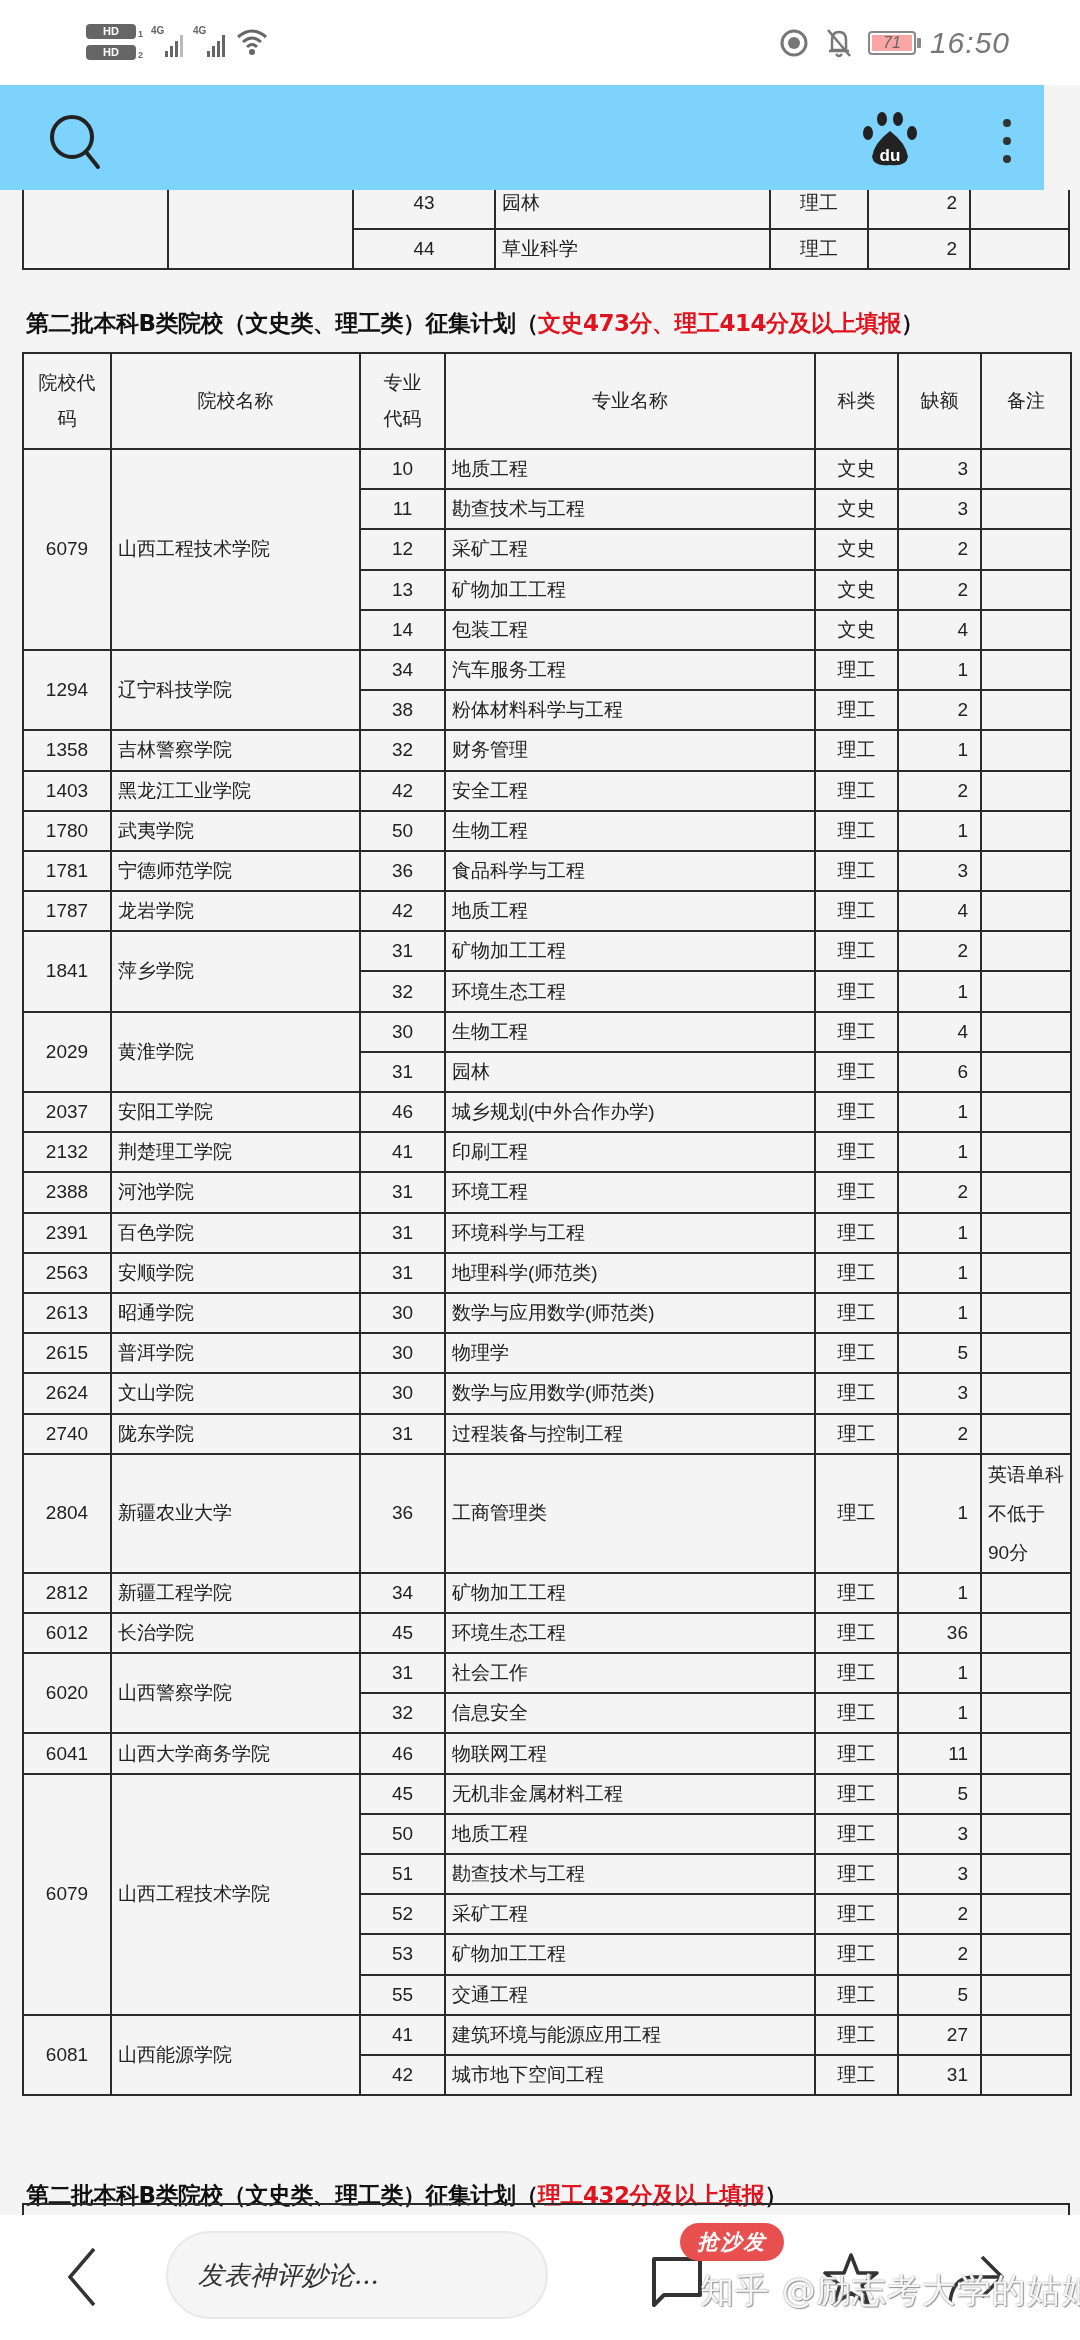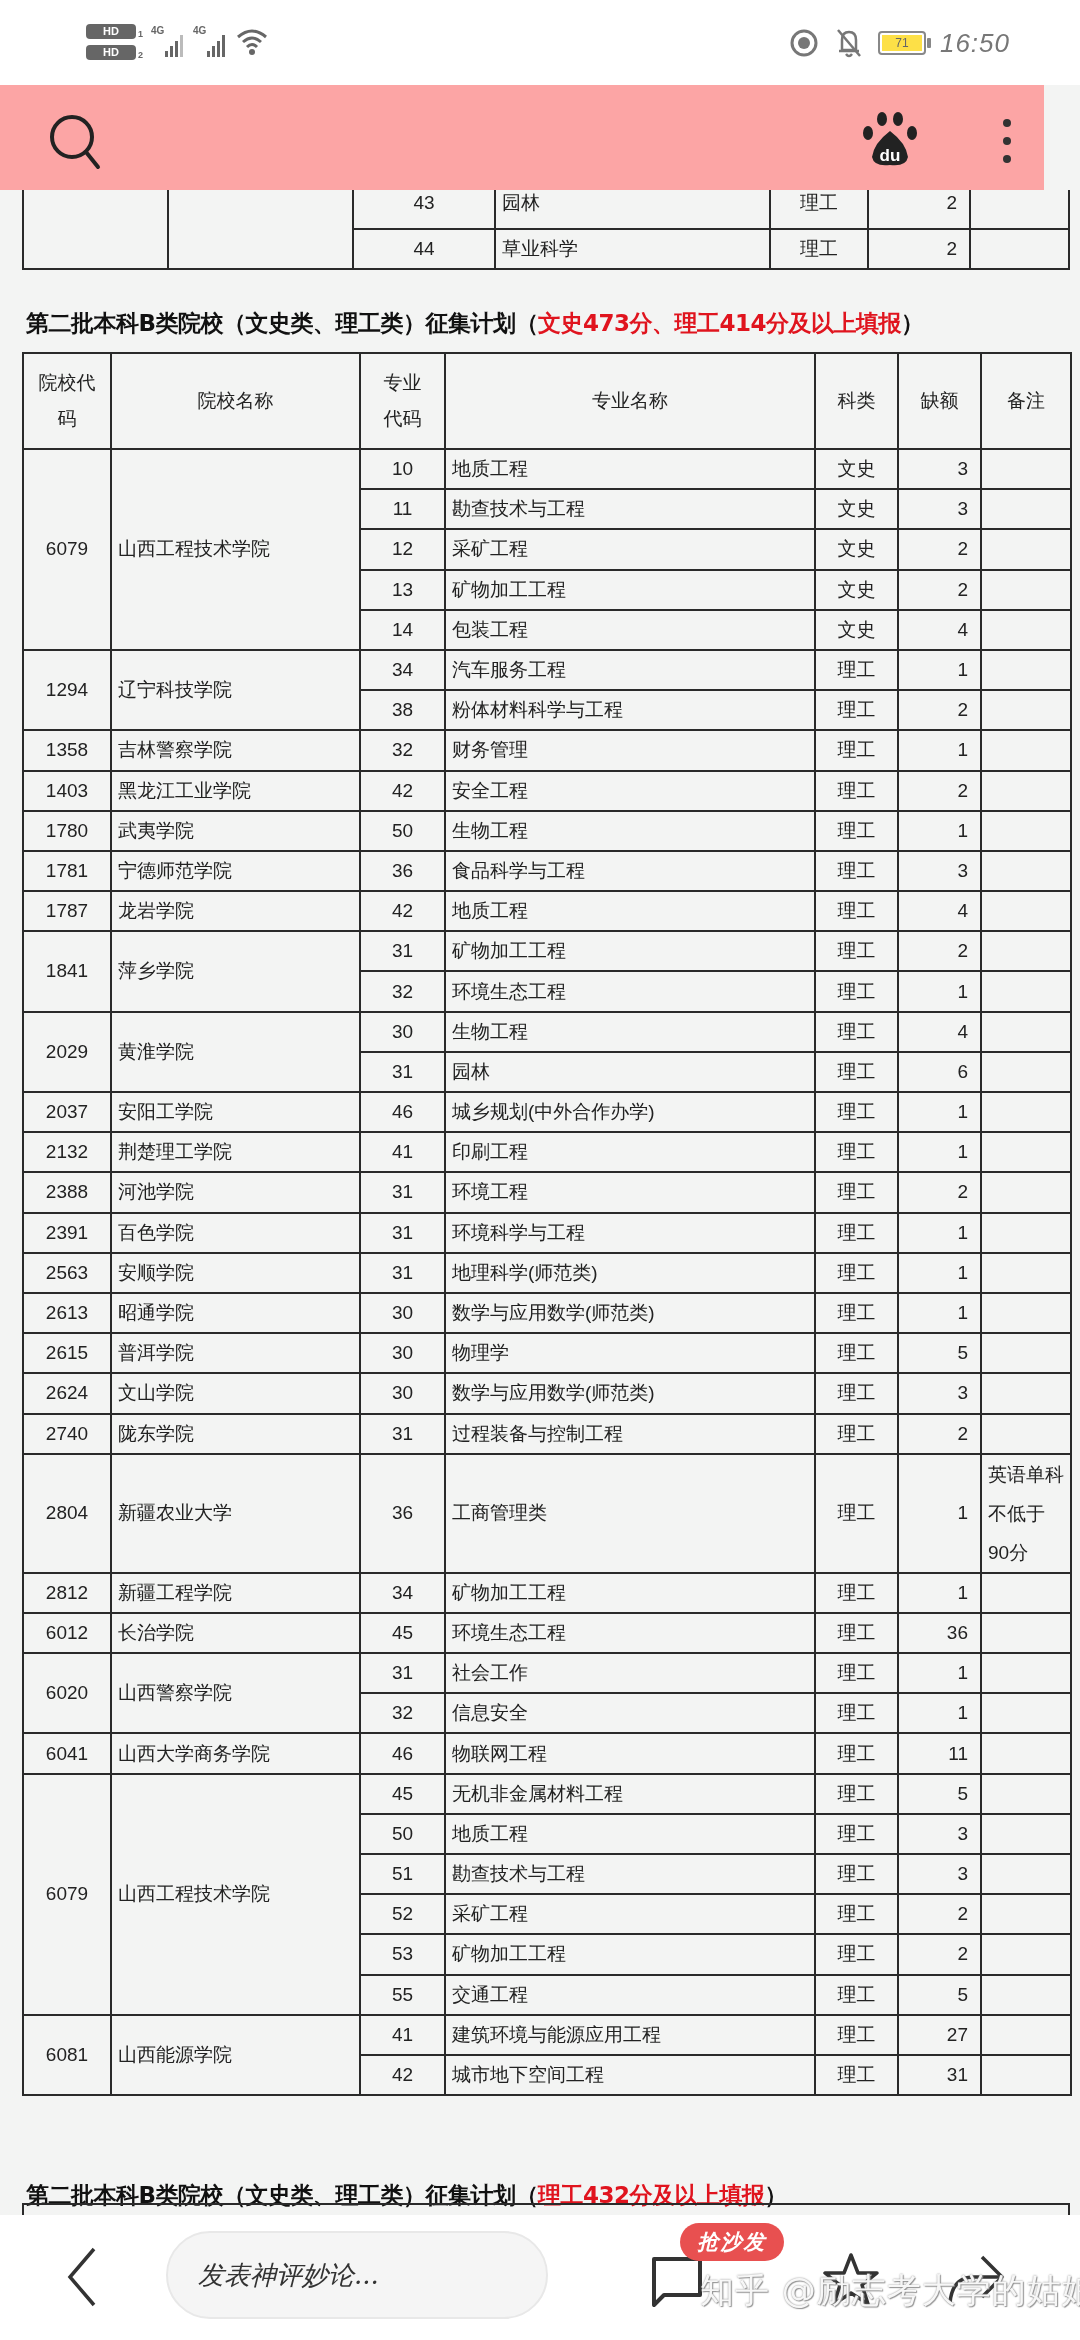--- a/index.html
+++ b/index.html
@@ -12,26 +12,26 @@
   .hd-stack { display: flex; flex-direction: column; gap: 6px; }
   .hd { display: flex; align-items: flex-end; gap: 2px; }
   .hd-badge { background: #666; color: #fff; font-size: 11px; font-weight: bold; border-radius: 4px; padding: 1px 17px; line-height: 13px; font-family: "Liberation Sans", sans-serif; }
   .hd-num { font-size: 9px; color: #666; font-weight: bold; font-family: "Liberation Sans", sans-serif; }
   .sig { position: relative; width: 34px; height: 34px; }
   .sig .lbl { position: absolute; left: 0; top: 0; font-size: 10px; color: #666; font-weight: bold; font-family: "Liberation Sans", sans-serif; }
   .sig .bar { position: absolute; bottom: 2px; width: 3px; background: #666; }
   .wifi { width: 34px; height: 30px; }
   .sb-right { position: absolute; right: 70px; top: 20px; height: 46px; display: flex; align-items: center; gap: 14px; color: #777; }
   .battery { width: 48px; height: 24px; border: 2px solid #888; border-radius: 4px; position: relative; display: flex; align-items: center; padding: 2px; }
-  .battery .fill { height: 100%; width: 100%; background: #fde047; display: flex; align-items: center; justify-content: center; font-size: 12px; color: #666; font-family: "Liberation Sans", sans-serif; }
+  .battery .fill { height: 100%; width: 100%; background: #fca5a5; display: flex; align-items: center; justify-content: center; font-size: 16px; font-style: italic; color: #666; font-family: "Liberation Sans", sans-serif; }
   .battery::after { content: ""; position: absolute; right: -7px; top: 5px; width: 4px; height: 10px; background: #888; border-radius: 1px; }
-  .time { font-size: 26px; font-style: italic; color: #777; font-family: "Liberation Sans", sans-serif; letter-spacing: 1px; }
+  .time { font-size: 30px; font-style: italic; color: #777; font-family: "Liberation Sans", sans-serif; letter-spacing: 1px; }
 
   
-  .toolbar { position: absolute; left: 0; top: 85px; width: 1044px; height: 105px; background: #fca5a5; }
+  .toolbar { position: absolute; left: 0; top: 85px; width: 1044px; height: 105px; background: #7dd3fc; }
   .tb-search { position: absolute; left: 46px; top: 26px; width: 60px; height: 60px; cursor: pointer; }
   .tb-paw { position: absolute; left: 860px; top: 24px; width: 60px; height: 60px; cursor: pointer; }
   .tb-more { position: absolute; left: 990px; top: 28px; width: 34px; height: 56px; display: flex; flex-direction: column; align-items: center; justify-content: space-between; padding: 6px 0; cursor: pointer; }
   .tb-more span { width: 8px; height: 8px; background: #333; border-radius: 50%; }
 
   
   .content { position: absolute; left: 12px; top: 190px; width: 1080px; height: 2025px; overflow: hidden; background: #f3f4f3; }
 
   table.grid { position: absolute; border-collapse: collapse; table-layout: fixed; font-family: "Liberation Sans", "DejaVu Sans", sans-serif; font-size: 19px; color: #222; }
   table.grid td, table.grid th { border: 2px solid #2a2a2a; font-weight: normal; padding: 0 6px; height: 40.2px; line-height: 22px; }

